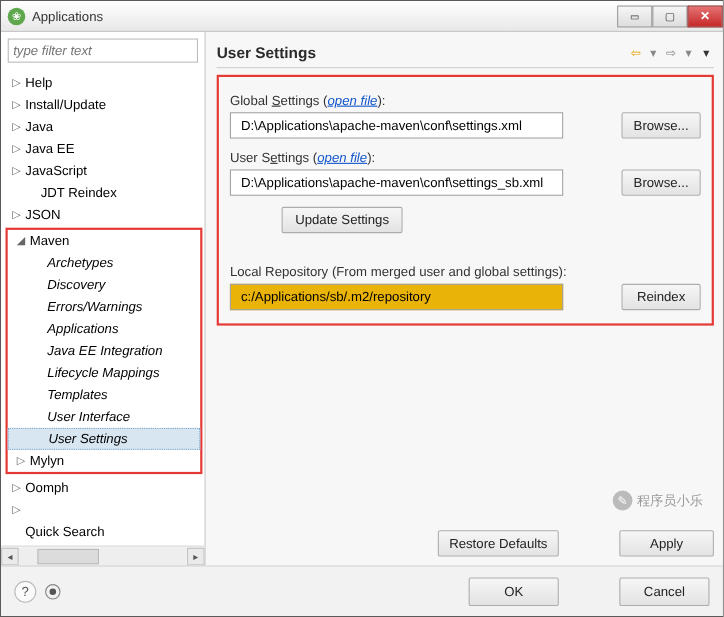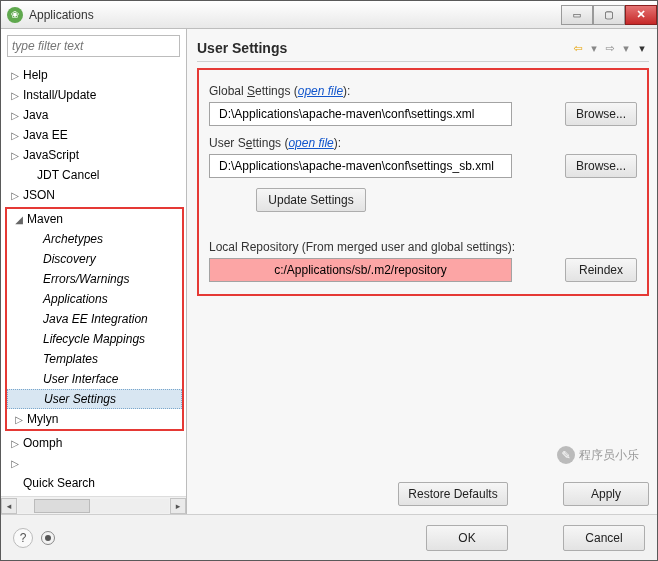--- a/index.html
+++ b/index.html
@@ -93,21 +93,21 @@
         <div class="node">
             <span class="tw">▷</span>
             <span class="lbl">Java EE</span>
           </div>
         <div class="node">
             <span class="tw">▷</span>
             <span class="lbl">JavaScript</span>
           </div>
         <div class="node" style="padding-left:20px;">
             <span class="tw"></span>
-            <span class="lbl">JDT Cancel</span>
+            <span class="lbl">JDT Reindex</span>
           </div>
         <div class="node">
             <span class="tw">▷</span>
             <span class="lbl">JSON</span>
           </div>
 
         <div class="red-box-left">
           <div class="node">
               <span class="tw">◢</span>
               <span class="lbl">Maven</span>
@@ -195,21 +195,21 @@
           <button class="btn">Browse...</button>
         </div>
 
         <div class="update-row">
           <button class="btn" style="min-width:110px">Update Settings</button>
         </div>
 
         <div class="spacer"></div>
         <div class="lblrow">Local Repository (From merged user and global settings):</div>
         <div class="fieldrow" style="margin-bottom:2px;">
-          <input class="textfield" style="background: #fca5a5; text-align: center;" value="c:/Applications/sb/.m2/repository">
+          <input class="textfield" style="background: #eab308;" value="c:/Applications/sb/.m2/repository">
           <button class="btn">Reindex</button>
         </div>
       </div>
 
       <div class="bottom-btns">
         <button class="btn" style="min-width:110px">Restore Defaults</button>
         <button class="btn" style="min-width:86px">Apply</button>
       </div>
 
       <div class="watermark">

